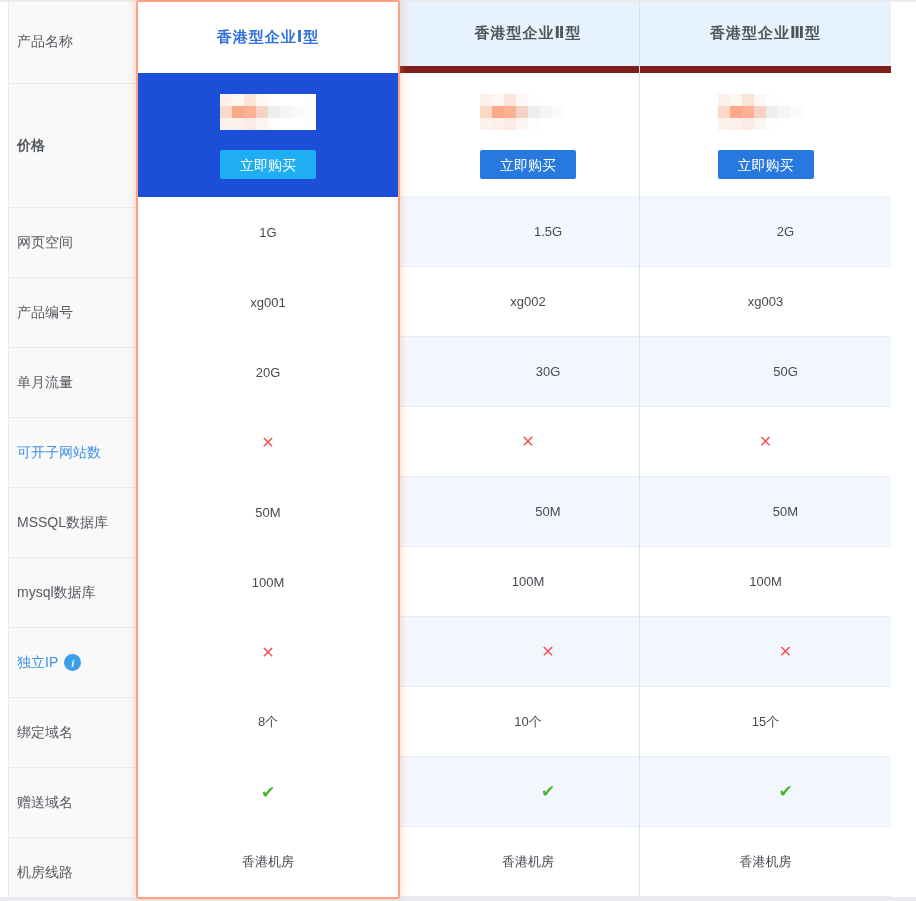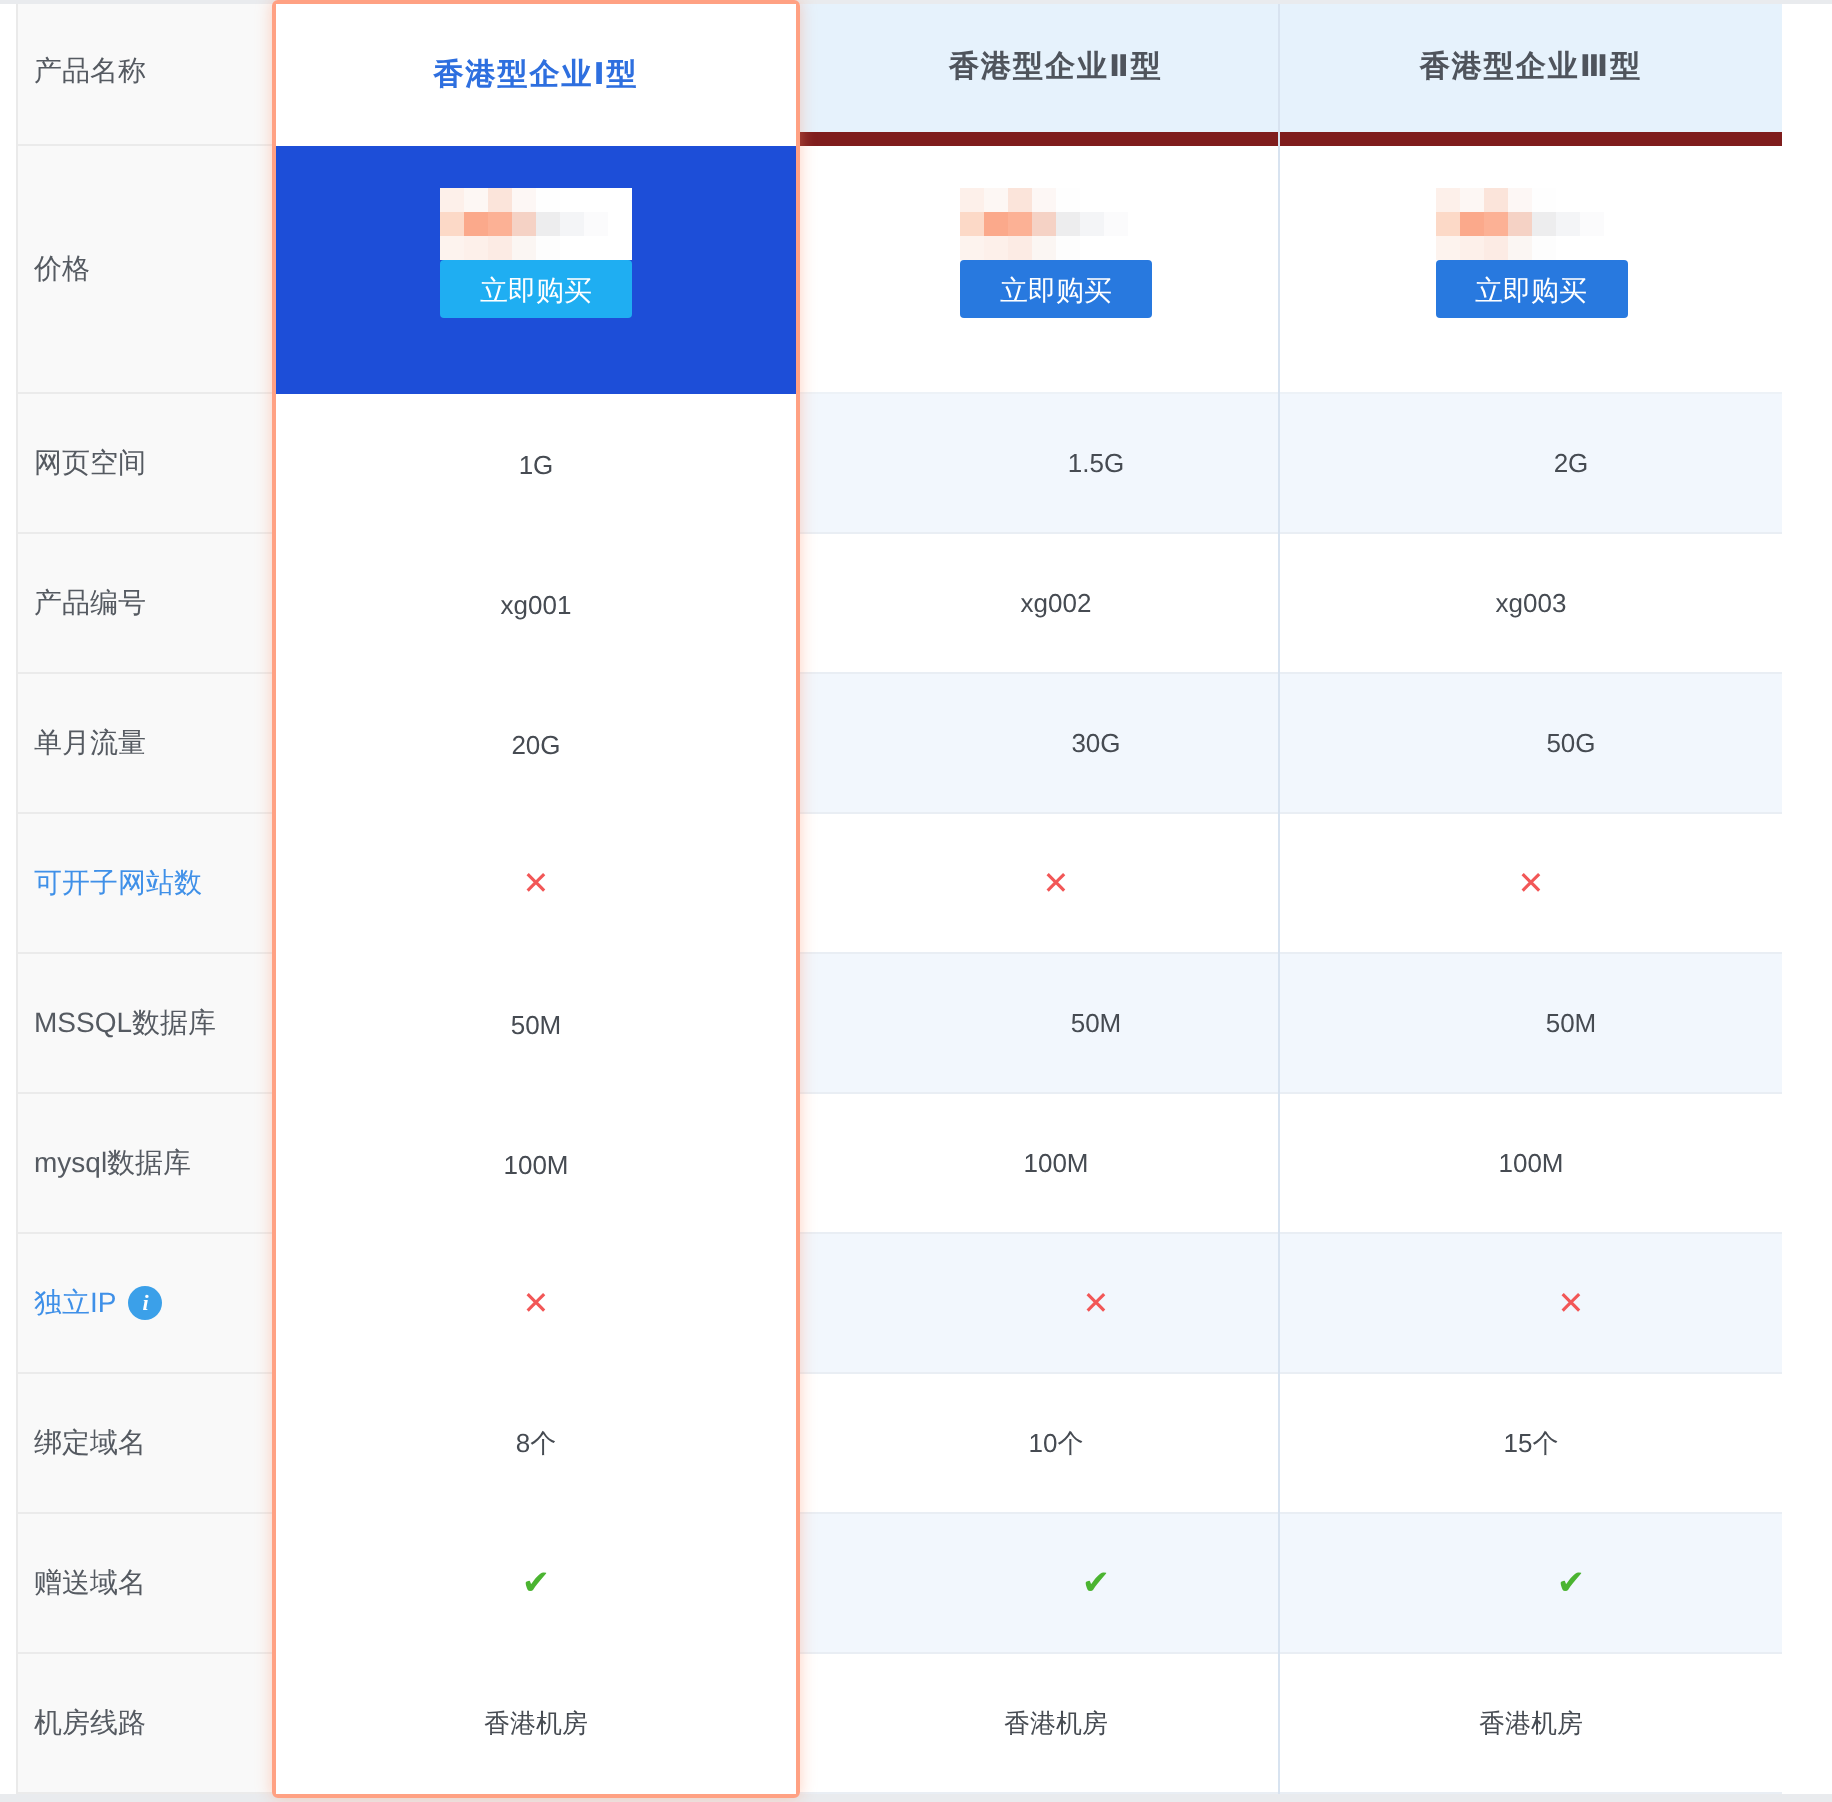--- a/index.html
+++ b/index.html
@@ -7,22 +7,22 @@
   .page{position:relative;width:916px;height:901px;background:#fff;overflow:hidden;}
 
   .top-strip{position:absolute;left:0;top:0;width:916px;height:2px;background:var(--strip,#e9ebee);z-index:2;}
   .bottom-strip{position:absolute;left:0;bottom:0;width:916px;height:4px;background:var(--strip,#e9ebee);z-index:2;}
 
   
   .labels-col{position:absolute;left:8px;top:0;width:129px;height:897px;background:#f9f9f9;
     border-left:1px solid #eaeaea;box-sizing:border-box;z-index:1;}
   .l-cell{box-sizing:border-box;border-bottom:1px solid #ebebeb;display:flex;align-items:center;
     padding-left:8px;font-size:14px;color:#555a61;}
-  .l-head{height:73px;text-align:right;}
-  .l-price{height:124px;}
+  .l-head{height:84px;text-align:right;}
+  .l-price{height:124px;font-weight:bold;}
   .l-row{height:70px;}
   .l-link{color:var(--link,#3f90e8);}
   .info{display:inline-flex;align-items:center;justify-content:center;width:17px;height:17px;border-radius:50%;
     background:#3ba0e9;color:#fff;font-family:"Liberation Serif",serif;font-style:italic;font-weight:bold;
     font-size:11px;margin-left:6px;flex:none;}
 
   
   .prod-col{position:absolute;top:0;height:897px;background:#fff;box-sizing:border-box;z-index:1;}
   .col2{left:400px;width:256px;}
   .col3{left:639px;width:252px;border-left:1px solid #d8e3f0;}
@@ -38,21 +38,21 @@
   .mosaic span:nth-child(5){background:#fefefe}.mosaic span:nth-child(6){background:#ffffff}
   .mosaic span:nth-child(7){background:#ffffff}.mosaic span:nth-child(8){background:#ffffff}
   .mosaic span:nth-child(9){background:#fcd9c7}.mosaic span:nth-child(10){background:#fba98b}
   .mosaic span:nth-child(11){background:#fcb195}.mosaic span:nth-child(12){background:#f5d2c5}
   .mosaic span:nth-child(13){background:#ededee}.mosaic span:nth-child(14){background:#f4f5f7}
   .mosaic span:nth-child(15){background:#fbfbfc}.mosaic span:nth-child(16){background:#ffffff}
   .mosaic span:nth-child(17){background:#fdf3ee}.mosaic span:nth-child(18){background:#fdf0ea}
   .mosaic span:nth-child(19){background:#fcebe4}.mosaic span:nth-child(20){background:#fbf6f3}
   .mosaic span:nth-child(21){background:#fdfdfd}.mosaic span:nth-child(22){background:#ffffff}
   .mosaic span:nth-child(23){background:#ffffff}.mosaic span:nth-child(24){background:#ffffff}
-  .buy{margin-top:0;width:96px;height:29px;border:none;border-radius:2px;background:var(--btn2,#2879df);
+  .buy{margin-top:20px;width:96px;height:29px;border:none;border-radius:2px;background:var(--btn2,#2879df);
     color:#fff;font-size:14px;font-family:inherit;cursor:pointer;line-height:1;}
   .p-row{height:70px;box-sizing:border-box;display:flex;align-items:center;justify-content:center;
     font-size:13px;color:#464b52;border-bottom:1px solid #e9eef4;}
   .p-row.alt{background:var(--altbg,#f2f7fd);padding-left:40px;}
   .cross{color:var(--cross,#f25757);font-weight:bold;font-size:16px;}
   .check{color:var(--check,#4bb431);font-size:17px;}
 
   
   .card{position:absolute;left:136px;top:0;width:264px;height:899px;box-sizing:border-box;background:#1d4ed8;
     border:2px solid var(--hl,#ffa183);border-radius:3px;box-shadow:0 0 8px rgba(255,150,112,.45);z-index:5;}

